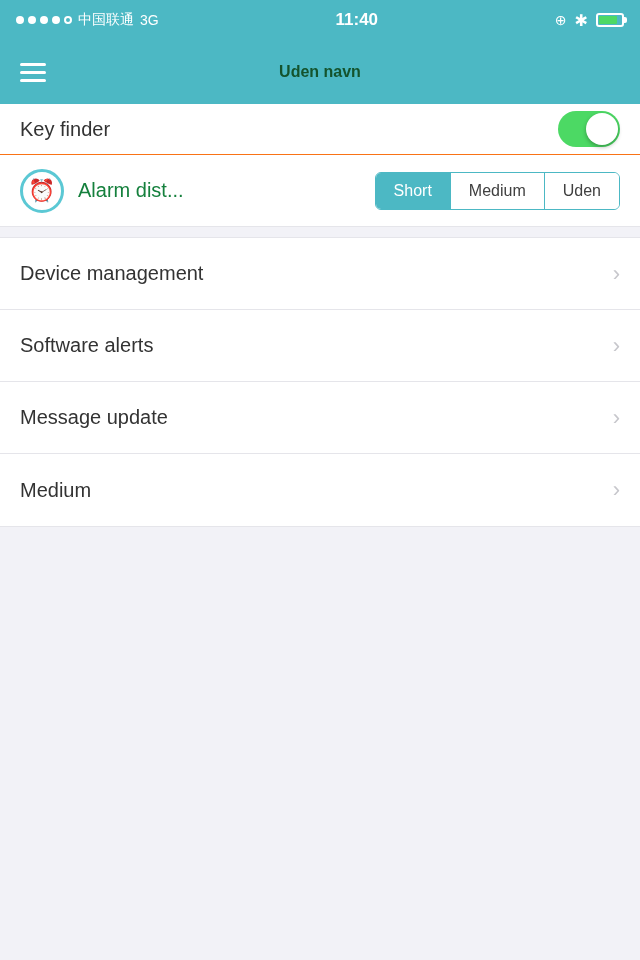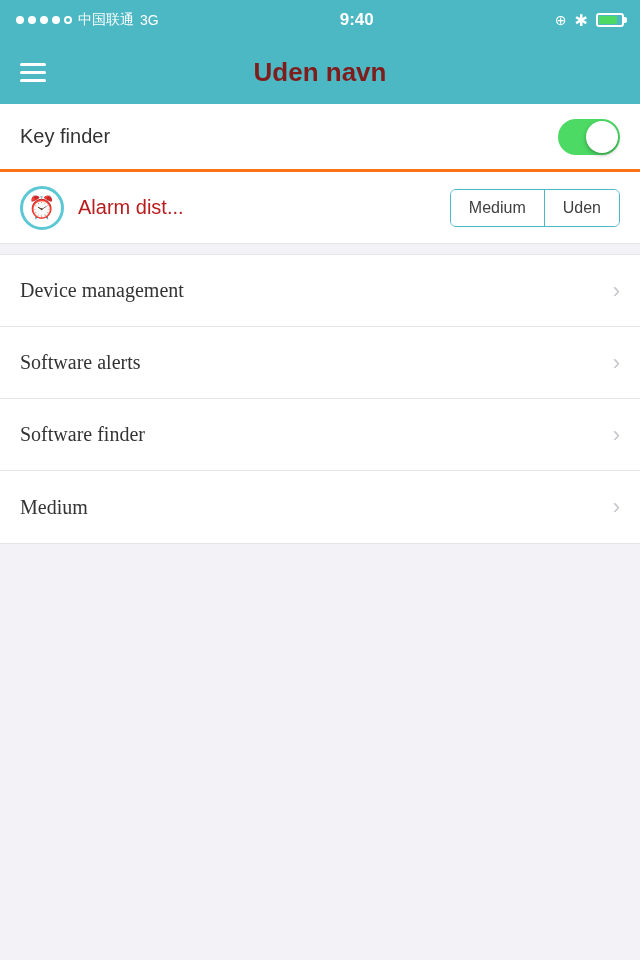--- a/index.html
+++ b/index.html
@@ -57,22 +57,22 @@
     .nav-bar {
       width: 640px;
       height: 64px;
       background: #4cb8c4;
       display: flex;
       align-items: center;
       justify-content: center;
       position: relative;
     }
     .nav-title {
-      color: #7f1d1d;
-      font-size: 26px;
+      color: #14532d;
+      font-size: 16px;
       font-weight: bold;
     }
     .hamburger {
       position: absolute;
       left: 20px;
       display: flex;
       flex-direction: column;
       gap: 5px;
       cursor: pointer;
     }
@@ -88,23 +88,23 @@
     .content {
       background: #f2f2f7;
     }
 
     
     .key-finder-row {
       display: flex;
       align-items: center;
       justify-content: space-between;
       padding: 12px 20px;
-      height: 68px;
-      background: white;
-      border-bottom: 3px solid #f97316;
+      height: 51px;
+      background: white;
+      border-bottom: 1px solid #f97316;
     }
     .key-finder-label {
       font-size: 20px;
       color: #333;
     }
 
     
     .toggle {
       width: 62px;
       height: 36px;
@@ -141,21 +141,21 @@
       border: 3px solid #5bc8d4;
       display: flex;
       align-items: center;
       justify-content: center;
       color: #5bc8d4;
       font-size: 22px;
       flex-shrink: 0;
     }
     .alarm-label {
       font-size: 20px;
-      color: #b91c1c;
+      color: #15803d;
       flex: 1;
     }
 
     
     .segmented {
       display: flex;
       border: 1.5px solid #4cb8c4;
       border-radius: 6px;
       overflow: hidden;
       height: 38px;
@@ -186,21 +186,20 @@
       padding: 0 20px;
       height: 72px;
       background: white;
       border-bottom: 1px solid #e5e5ea;
       cursor: pointer;
     }
     .menu-row:last-child { border-bottom: none; }
     .menu-row-label {
       font-size: 20px;
       color: #333;
-      font-family: Liberation Serif, serif;
     }
     .chevron {
       color: #c7c7cc;
       font-size: 22px;
       font-weight: 300;
     }
 
     .menu-section {
       background: white;
       border-top: 1px solid #e5e5ea;
@@ -221,21 +220,21 @@
     <div class="status-dots">
       <div class="dot"></div>
       <div class="dot"></div>
       <div class="dot"></div>
       <div class="dot"></div>
       <div class="dot empty"></div>
     </div>
     <span>中国联通</span>
     <span>3G</span>
   </div>
-  <div style="font-size:17px;font-weight:600;">9:40</div>
+  <div style="font-size:17px;font-weight:600;">11:40</div>
   <div class="status-right">
 
     <span style="font-size:14px;">⊕</span>
 
     <span style="font-size:16px;">✱</span>
     <div class="battery">
       <div class="battery-fill"></div>
     </div>
   </div>
 </div>
@@ -255,38 +254,39 @@
     <span class="key-finder-label">Key finder</span>
     <div class="toggle">
       <div class="toggle-knob"></div>
     </div>
   </div>
 
   <div class="alarm-row">
     <div class="alarm-icon">⏰</div>
     <span class="alarm-label">Alarm dist...</span>
     <div class="segmented">
+      <button class="seg-btn active">Short</button>
       <button class="seg-btn">Medium</button>
       <button class="seg-btn">Uden</button>
     </div>
   </div>
 
   <div class="divider-space"></div>
 
   <div class="menu-section">
     <div class="menu-row">
       <span class="menu-row-label">Device management</span>
       <span class="chevron">›</span>
     </div>
     <div class="menu-row">
       <span class="menu-row-label">Software alerts</span>
       <span class="chevron">›</span>
     </div>
     <div class="menu-row">
-      <span class="menu-row-label">Software finder</span>
+      <span class="menu-row-label">Message update</span>
       <span class="chevron">›</span>
     </div>
     <div class="menu-row">
       <span class="menu-row-label">Medium</span>
       <span class="chevron">›</span>
     </div>
   </div>
 
 </div>
 

